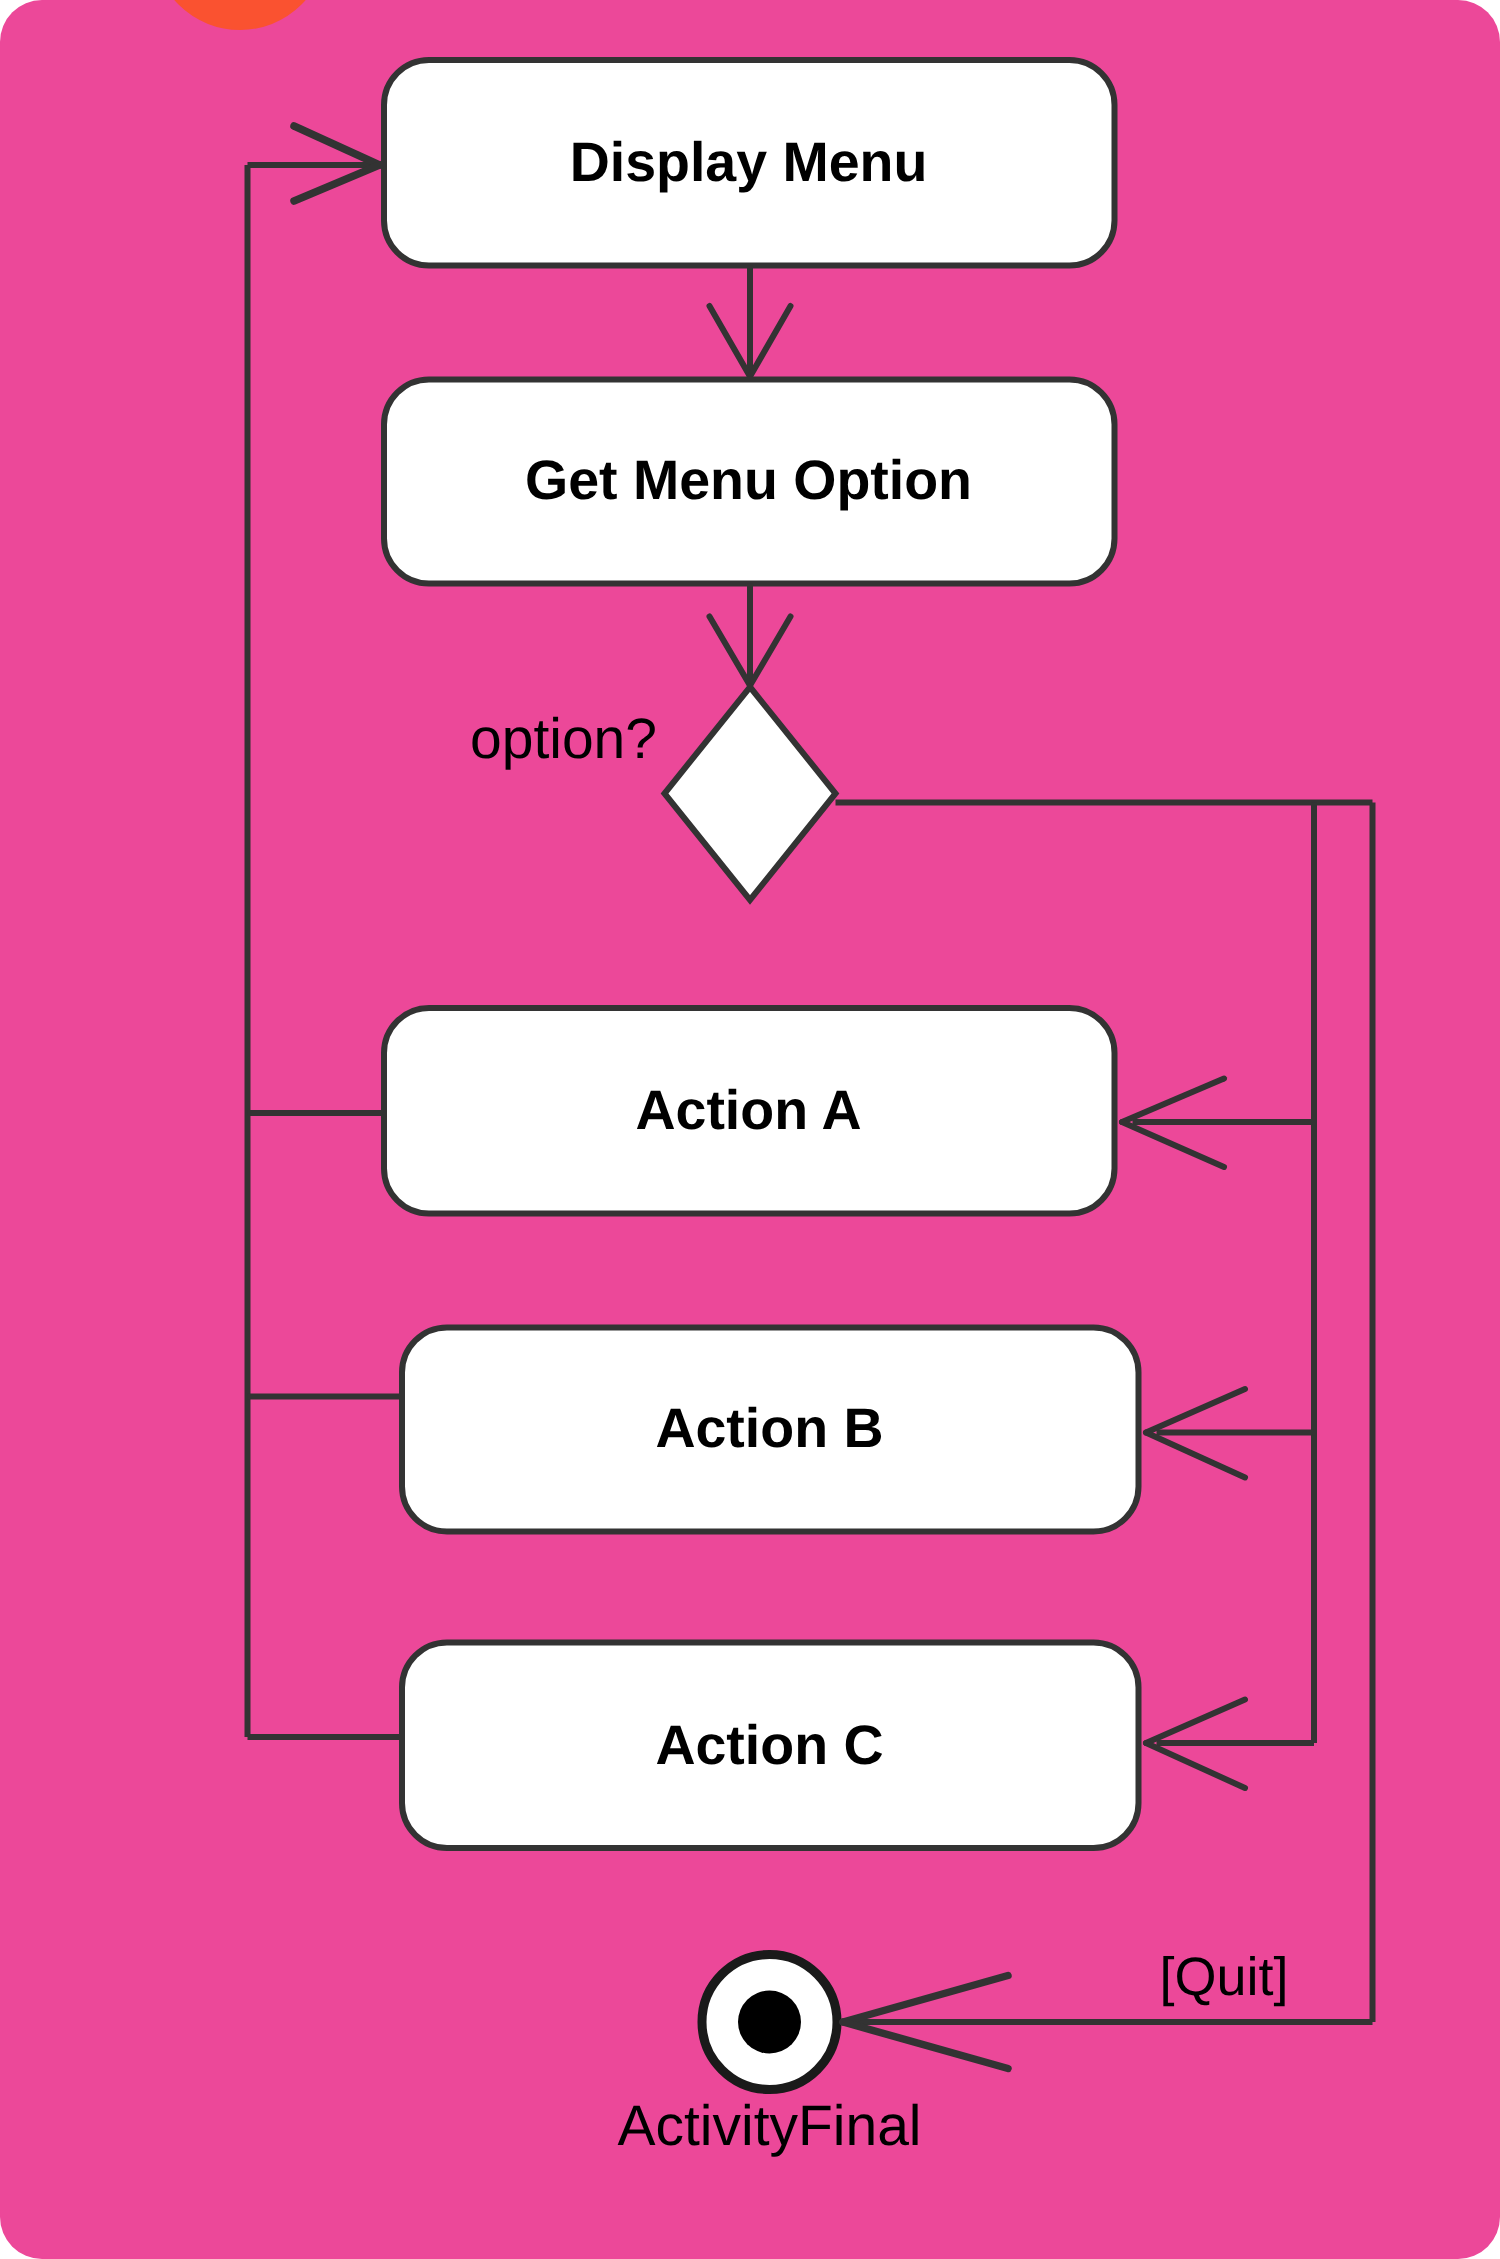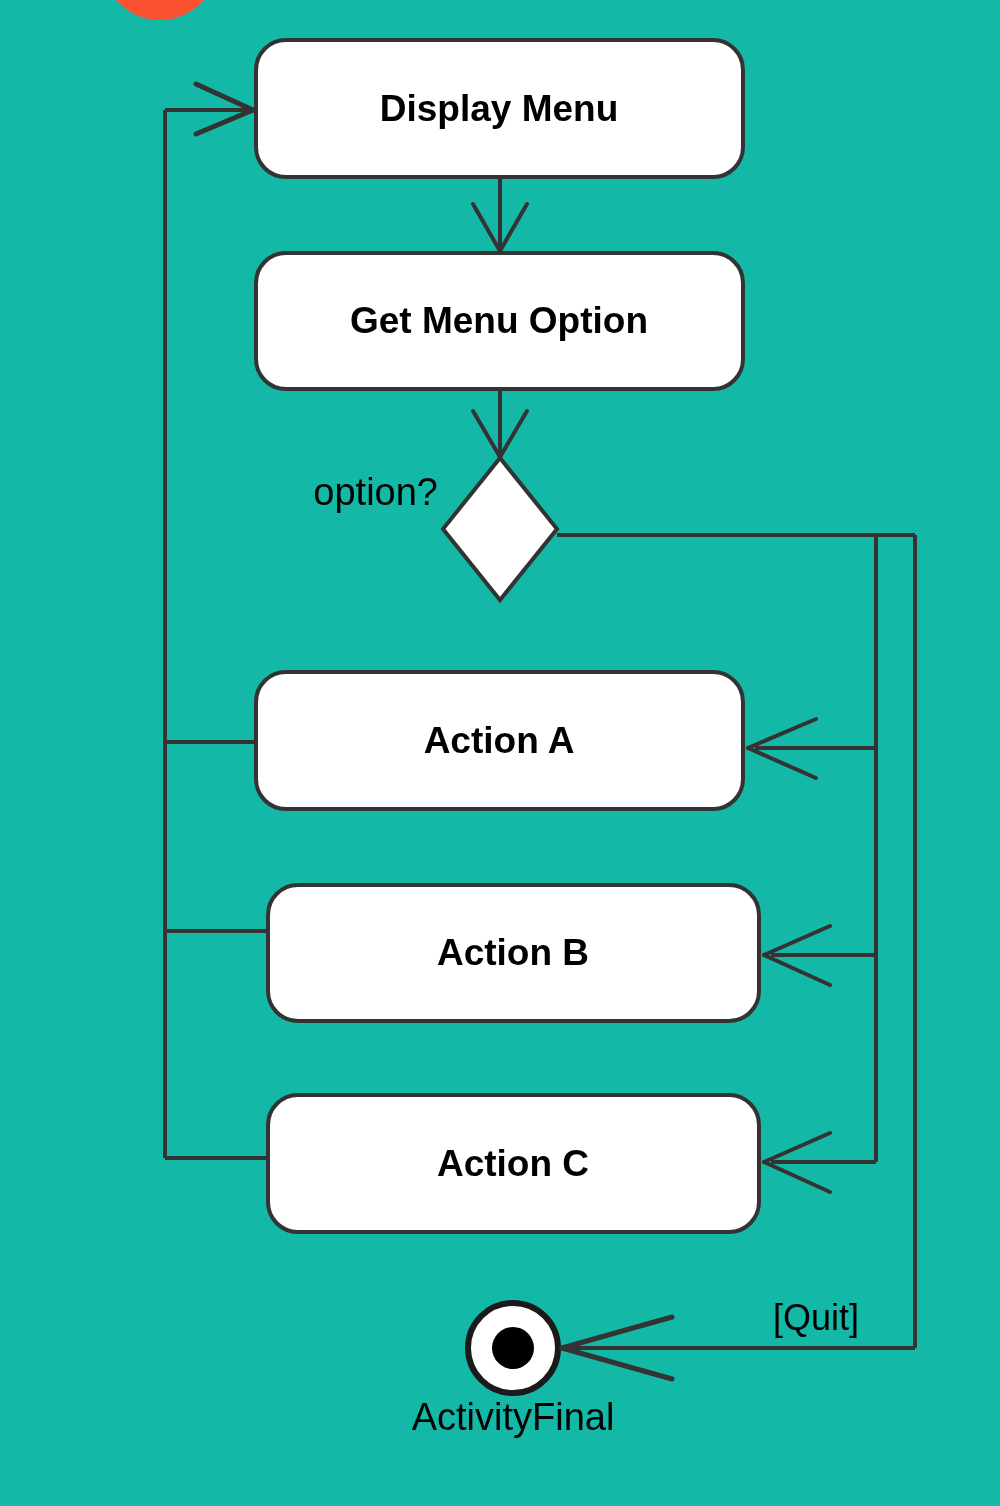--- a/index.html
+++ b/index.html
@@ -7,22 +7,23 @@
     padding: 0;
     background: #ffffff;
   }
   body {
     font-family: "Liberation Sans", sans-serif;
   }
   #canvas {
     position: relative;
     width: 1000px;
     height: 1506px;
-    background: #14b8a6;
+    background: #ec4899;
     overflow: hidden;
+    border-radius: 28px;
   }
   #diagram-svg {
     position: absolute;
     left: 0;
     top: 0;
     width: 1000px;
     height: 1506px;
   }
   .node-label {
     font-family: "Liberation Sans", sans-serif;

